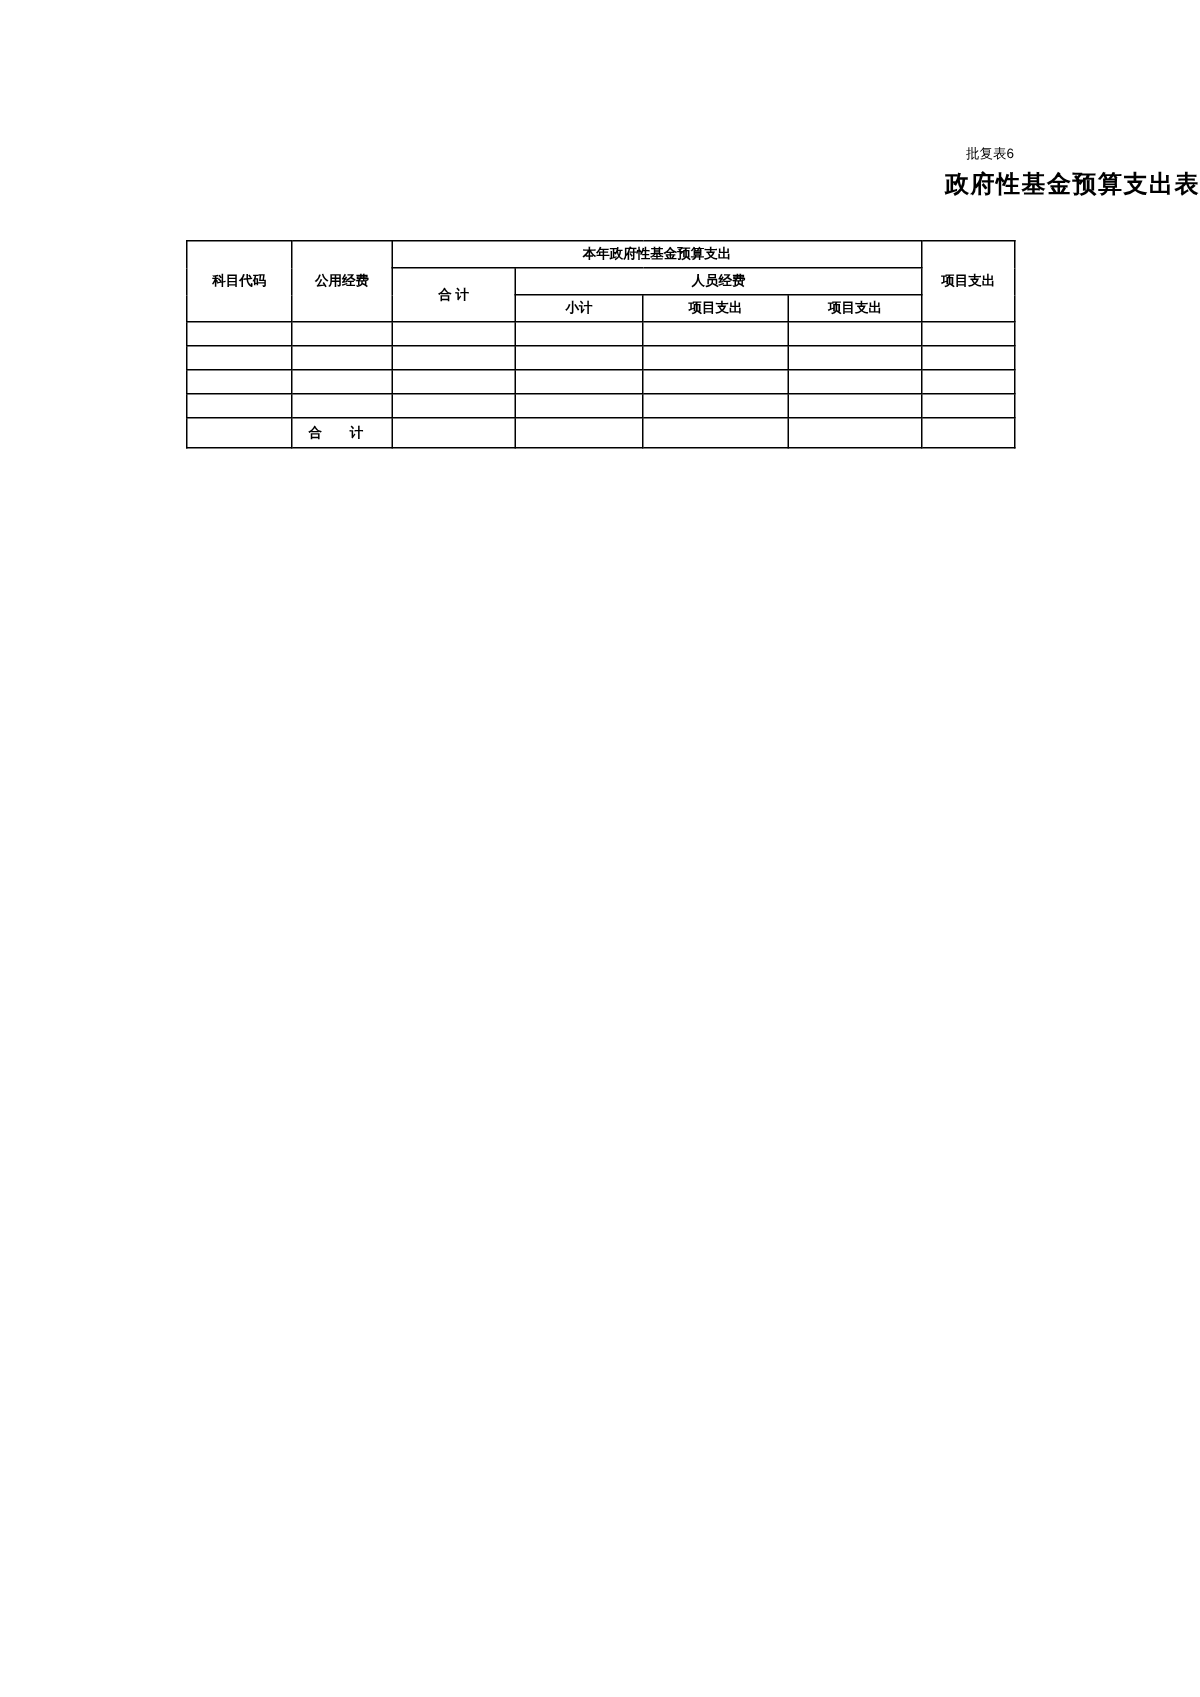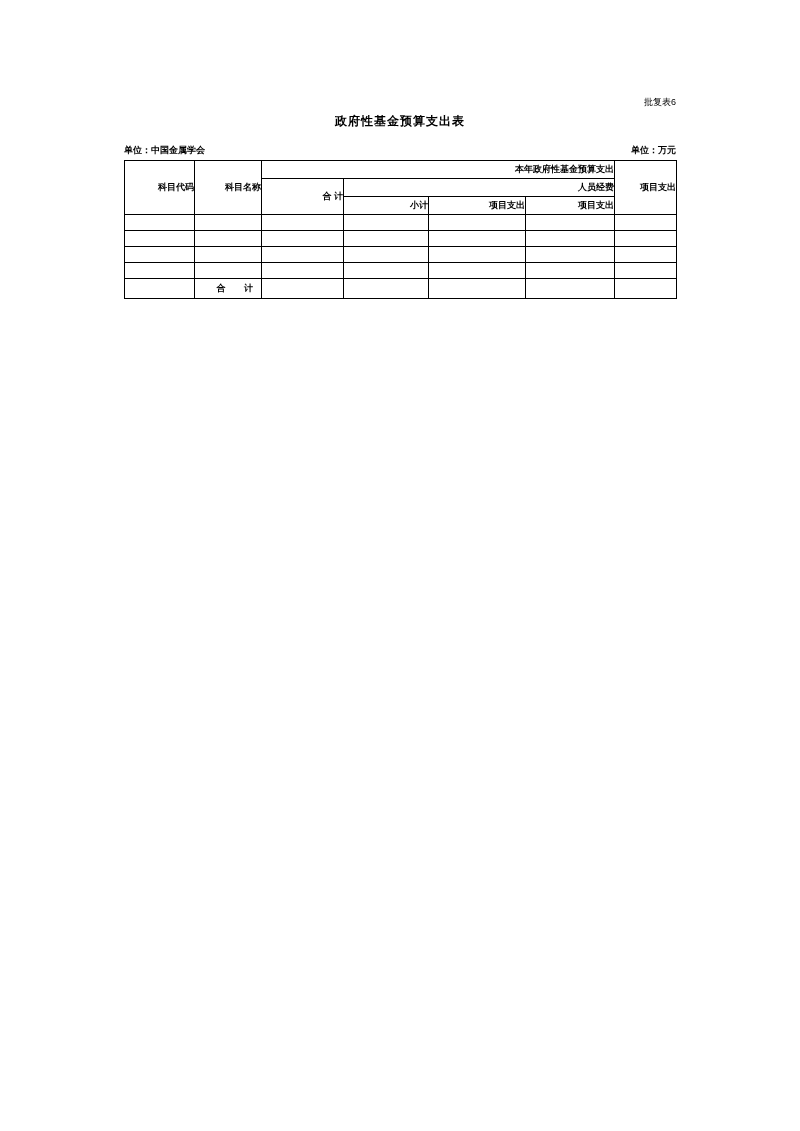--- a/index.html
+++ b/index.html
@@ -29,22 +29,22 @@
     font-size: 9px;
     letter-spacing: 0px;
     color: #000;
     white-space: nowrap;
   }
   .doc-title {
     position: absolute;
     top: 113px;
     left: 0;
     width: 800px;
-    text-align: center;
-    font-size: 12px;
+    text-align: right;
+    font-size: 16px;
     font-weight: bold;
     font-family: "DejaVu Serif", "Liberation Serif", serif;
     letter-spacing: 1px;
   }
   .meta-row {
     position: absolute;
     top: 144px;
     left: 124px;
     width: 552px;
     height: 14px;
@@ -68,21 +68,21 @@
     top: 160px;
     left: 124px;
     width: 552px;
     border-collapse: collapse;
     table-layout: fixed;
   }
   table.budget td {
     border: 1px solid #000000;
     font-size: 9px;
     font-weight: bold;
-    text-align: right;
+    text-align: center;
     vertical-align: middle;
     padding: 0;
     height: 17px;
     line-height: 1.15;
   }
   td.hdr-tall {
     height: 34px;
   }
   td.hdr-triple {
     height: 51px;
@@ -108,39 +108,35 @@
 </style>
 </head>
 <body>
 
 <div class="page">
 
   <div class="form-no">批复表6</div>
 
   <div class="doc-title">政府性基金预算支出表</div>
 
-  <div class="meta-row">
-    <span class="meta-left">单位：中国金属学会</span>
-    <span class="meta-right">单位：万元</span>
-  </div>
 
   <table class="budget">
     <colgroup>
       <col class="col-code">
       <col class="col-name">
       <col class="col-total">
       <col class="col-sub">
       <col class="col-person">
       <col class="col-public">
       <col class="col-project">
     </colgroup>
     <tbody>
       <tr>
         <td class="hdr-triple" rowspan="3">科目代码</td>
-        <td class="hdr-triple" rowspan="3">科目名称</td>
+        <td class="hdr-triple" rowspan="3">公用经费</td>
         <td colspan="4">本年政府性基金预算支出</td>
         <td class="hdr-triple" rowspan="3">项目支出</td>
       </tr>
       <tr>
         <td class="hdr-tall" rowspan="2">合  计</td>
         <td colspan="3">人员经费</td>
       </tr>
       <tr>
         <td>小计</td>
         <td>项目支出</td>

